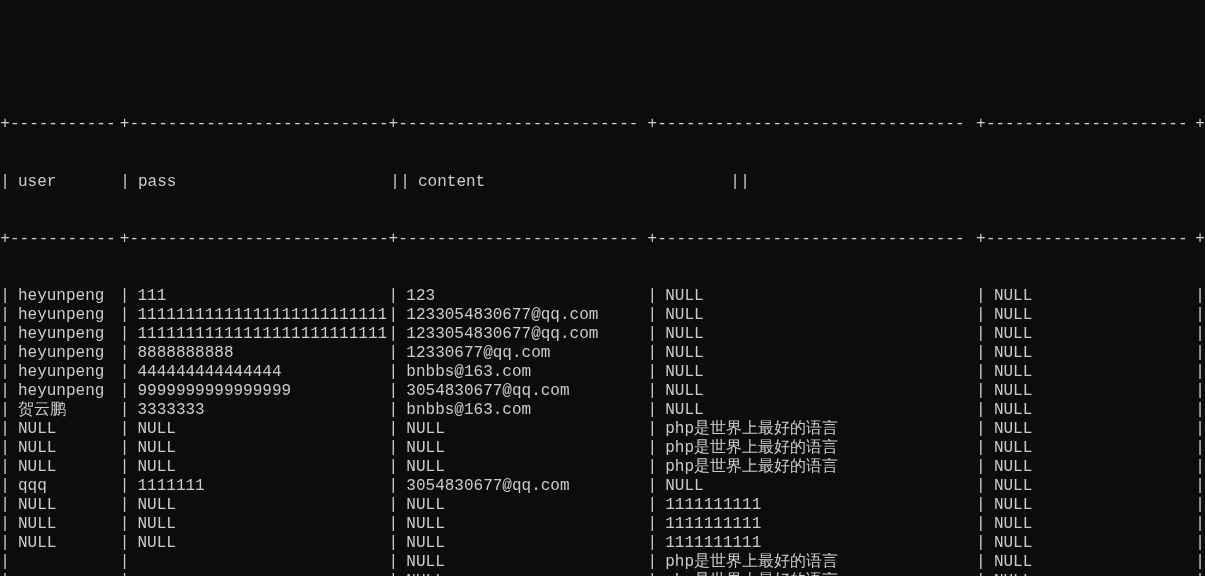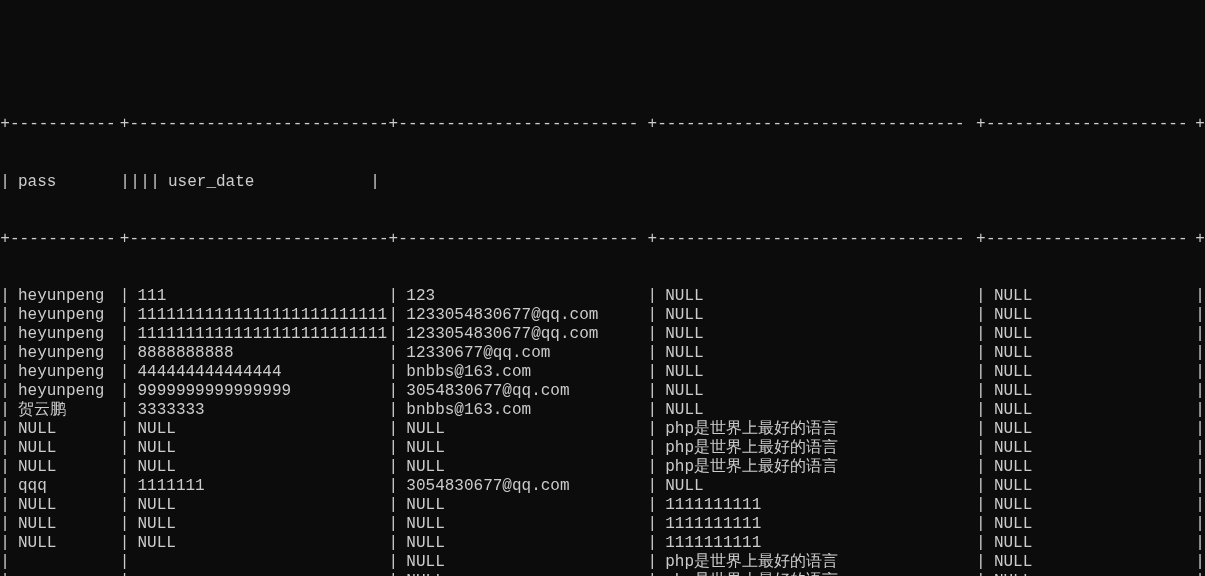--- a/index.html
+++ b/index.html
@@ -95,21 +95,21 @@
 </head>
 <body>
 
 
 
 <div class="terminal">
   <div class="sep-row">
     <span class="pipe">+</span><span class="dash-user">-----------</span><span class="pipe">+</span><span class="dash-pass">---------------------------</span><span class="pipe">+</span><span class="dash-email">-------------------------</span><span class="pipe">+</span><span class="dash-content">--------------------------------</span><span class="pipe">+</span><span class="dash-date">---------------------</span><span class="pipe">+</span>
   </div>
   <div class="row">
-    <span class="pipe">|</span><span class="col-user">pass</span><span class="pipe">|</span><span class="pipe">|</span><span class="pipe">|</span><span class="pipe">|</span><span class="col-date">user_date</span><span class="pipe">|</span>
+    <span class="pipe">|</span><span class="col-user">user</span><span class="pipe">|</span><span class="col-pass">pass</span><span class="pipe">|</span><span class="pipe">|</span><span class="col-content">content</span><span class="pipe">|</span><span class="pipe">|</span>
   </div>
   <div class="sep-row">
     <span class="pipe">+</span><span class="dash-user">-----------</span><span class="pipe">+</span><span class="dash-pass">---------------------------</span><span class="pipe">+</span><span class="dash-email">-------------------------</span><span class="pipe">+</span><span class="dash-content">--------------------------------</span><span class="pipe">+</span><span class="dash-date">---------------------</span><span class="pipe">+</span>
   </div>
   <div id="rows-container"><div class="row"><span class="pipe">|</span><span class="col-user">heyunpeng</span><span class="pipe">|</span><span class="col-pass">111</span><span class="pipe">|</span><span class="col-email">123</span><span class="pipe">|</span><span class="col-content">NULL</span><span class="pipe">|</span><span class="col-date">NULL</span><span class="pipe">|</span></div><div class="row"><span class="pipe">|</span><span class="col-user">heyunpeng</span><span class="pipe">|</span><span class="col-pass">11111111111111111111111111</span><span class="pipe">|</span><span class="col-email">1233054830677@qq.com</span><span class="pipe">|</span><span class="col-content">NULL</span><span class="pipe">|</span><span class="col-date">NULL</span><span class="pipe">|</span></div><div class="row"><span class="pipe">|</span><span class="col-user">heyunpeng</span><span class="pipe">|</span><span class="col-pass">11111111111111111111111111</span><span class="pipe">|</span><span class="col-email">1233054830677@qq.com</span><span class="pipe">|</span><span class="col-content">NULL</span><span class="pipe">|</span><span class="col-date">NULL</span><span class="pipe">|</span></div><div class="row"><span class="pipe">|</span><span class="col-user">heyunpeng</span><span class="pipe">|</span><span class="col-pass">8888888888</span><span class="pipe">|</span><span class="col-email">12330677@qq.com</span><span class="pipe">|</span><span class="col-content">NULL</span><span class="pipe">|</span><span class="col-date">NULL</span><span class="pipe">|</span></div><div class="row"><span class="pipe">|</span><span class="col-user">heyunpeng</span><span class="pipe">|</span><span class="col-pass">444444444444444</span><span class="pipe">|</span><span class="col-email">bnbbs@163.com</span><span class="pipe">|</span><span class="col-content">NULL</span><span class="pipe">|</span><span class="col-date">NULL</span><span class="pipe">|</span></div><div class="row"><span class="pipe">|</span><span class="col-user">heyunpeng</span><span class="pipe">|</span><span class="col-pass">9999999999999999</span><span class="pipe">|</span><span class="col-email">3054830677@qq.com</span><span class="pipe">|</span><span class="col-content">NULL</span><span class="pipe">|</span><span class="col-date">NULL</span><span class="pipe">|</span></div><div class="row"><span class="pipe">|</span><span class="col-user">贺云鹏</span><span class="pipe">|</span><span class="col-pass">3333333</span><span class="pipe">|</span><span class="col-email">bnbbs@163.com</span><span class="pipe">|</span><span class="col-content">NULL</span><span class="pipe">|</span><span class="col-date">NULL</span><span class="pipe">|</span></div><div class="row"><span class="pipe">|</span><span class="col-user">NULL</span><span class="pipe">|</span><span class="col-pass">NULL</span><span class="pipe">|</span><span class="col-email">NULL</span><span class="pipe">|</span><span class="col-content">php是世界上最好的语言</span><span class="pipe">|</span><span class="col-date">NULL</span><span class="pipe">|</span></div><div class="row"><span class="pipe">|</span><span class="col-user">NULL</span><span class="pipe">|</span><span class="col-pass">NULL</span><span class="pipe">|</span><span class="col-email">NULL</span><span class="pipe">|</span><span class="col-content">php是世界上最好的语言</span><span class="pipe">|</span><span class="col-date">NULL</span><span class="pipe">|</span></div><div class="row"><span class="pipe">|</span><span class="col-user">NULL</span><span class="pipe">|</span><span class="col-pass">NULL</span><span class="pipe">|</span><span class="col-email">NULL</span><span class="pipe">|</span><span class="col-content">php是世界上最好的语言</span><span class="pipe">|</span><span class="col-date">NULL</span><span class="pipe">|</span></div><div class="row"><span class="pipe">|</span><span class="col-user">qqq</span><span class="pipe">|</span><span class="col-pass">1111111</span><span class="pipe">|</span><span class="col-email">3054830677@qq.com</span><span class="pipe">|</span><span class="col-content">NULL</span><span class="pipe">|</span><span class="col-date">NULL</span><span class="pipe">|</span></div><div class="row"><span class="pipe">|</span><span class="col-user">NULL</span><span class="pipe">|</span><span class="col-pass">NULL</span><span class="pipe">|</span><span class="col-email">NULL</span><span class="pipe">|</span><span class="col-content">1111111111</span><span class="pipe">|</span><span class="col-date">NULL</span><span class="pipe">|</span></div><div class="row"><span class="pipe">|</span><span class="col-user">NULL</span><span class="pipe">|</span><span class="col-pass">NULL</span><span class="pipe">|</span><span class="col-email">NULL</span><span class="pipe">|</span><span class="col-content">1111111111</span><span class="pipe">|</span><span class="col-date">NULL</span><span class="pipe">|</span></div><div class="row"><span class="pipe">|</span><span class="col-user">NULL</span><span class="pipe">|</span><span class="col-pass">NULL</span><span class="pipe">|</span><span class="col-email">NULL</span><span class="pipe">|</span><span class="col-content">1111111111</span><span class="pipe">|</span><span class="col-date">NULL</span><span class="pipe">|</span></div><div class="row"><span class="pipe">|</span><span class="col-user"></span><span class="pipe">|</span><span class="col-pass"></span><span class="pipe">|</span><span class="col-email">NULL</span><span class="pipe">|</span><span class="col-content">php是世界上最好的语言</span><span class="pipe">|</span><span class="col-date">NULL</span><span class="pipe">|</span></div><div class="row"><span class="pipe">|</span><span class="col-user"></span><span class="pipe">|</span><span class="col-pass"></span><span class="pipe">|</span><span class="col-email">NULL</span><span class="pipe">|</span><span class="col-content">php是世界上最好的语言</span><span class="pipe">|</span><span class="col-date">NULL</span><span class="pipe">|</span></div></div>
 </div>
 
 
 
 

